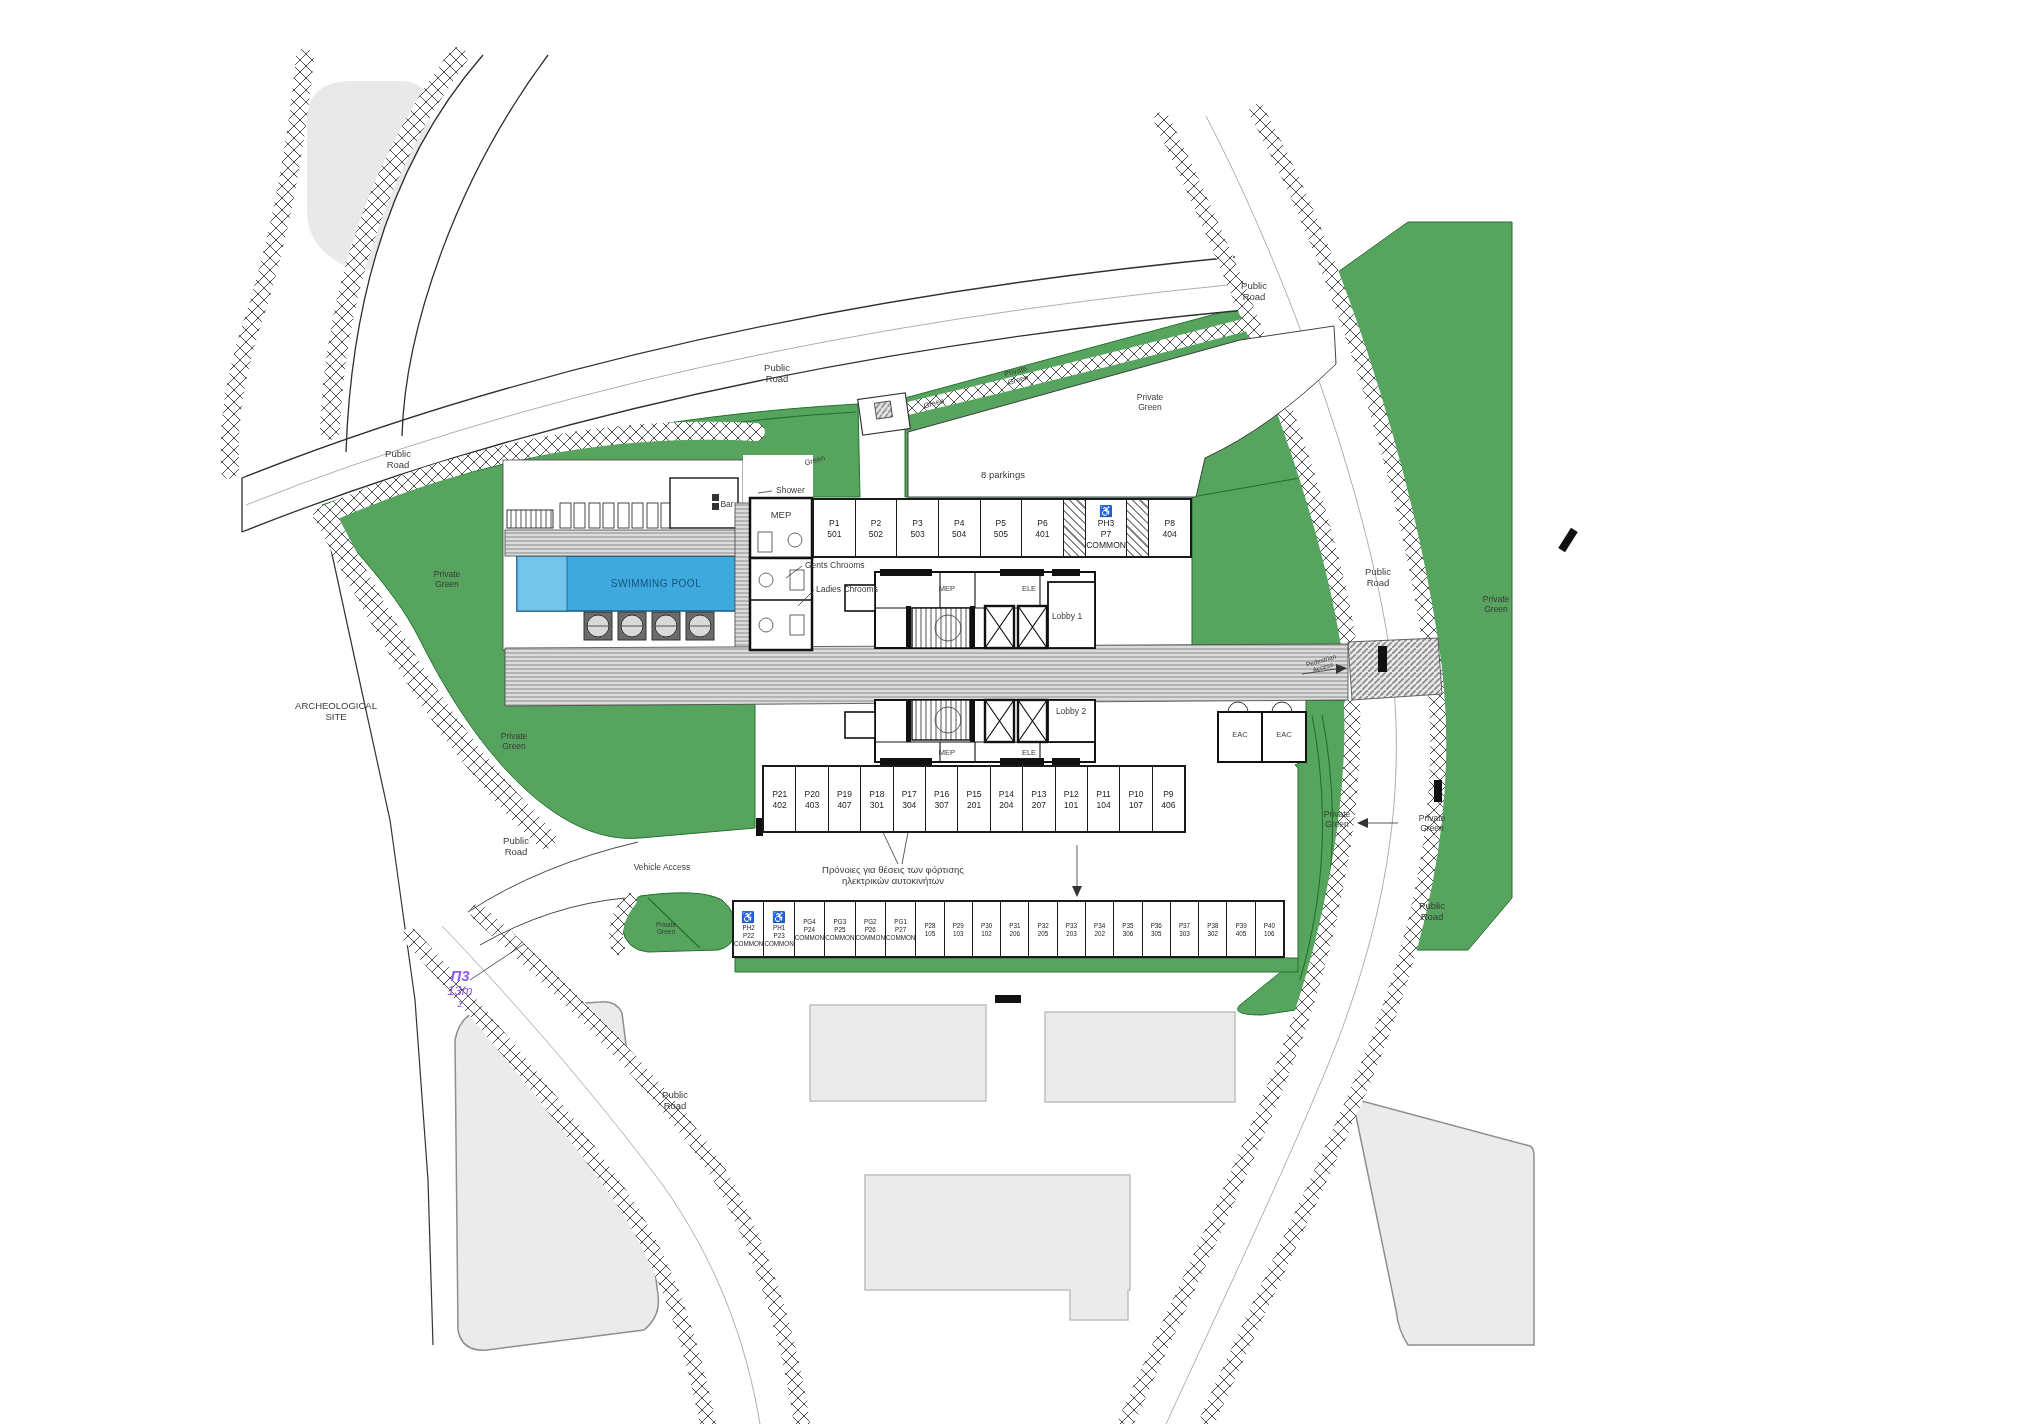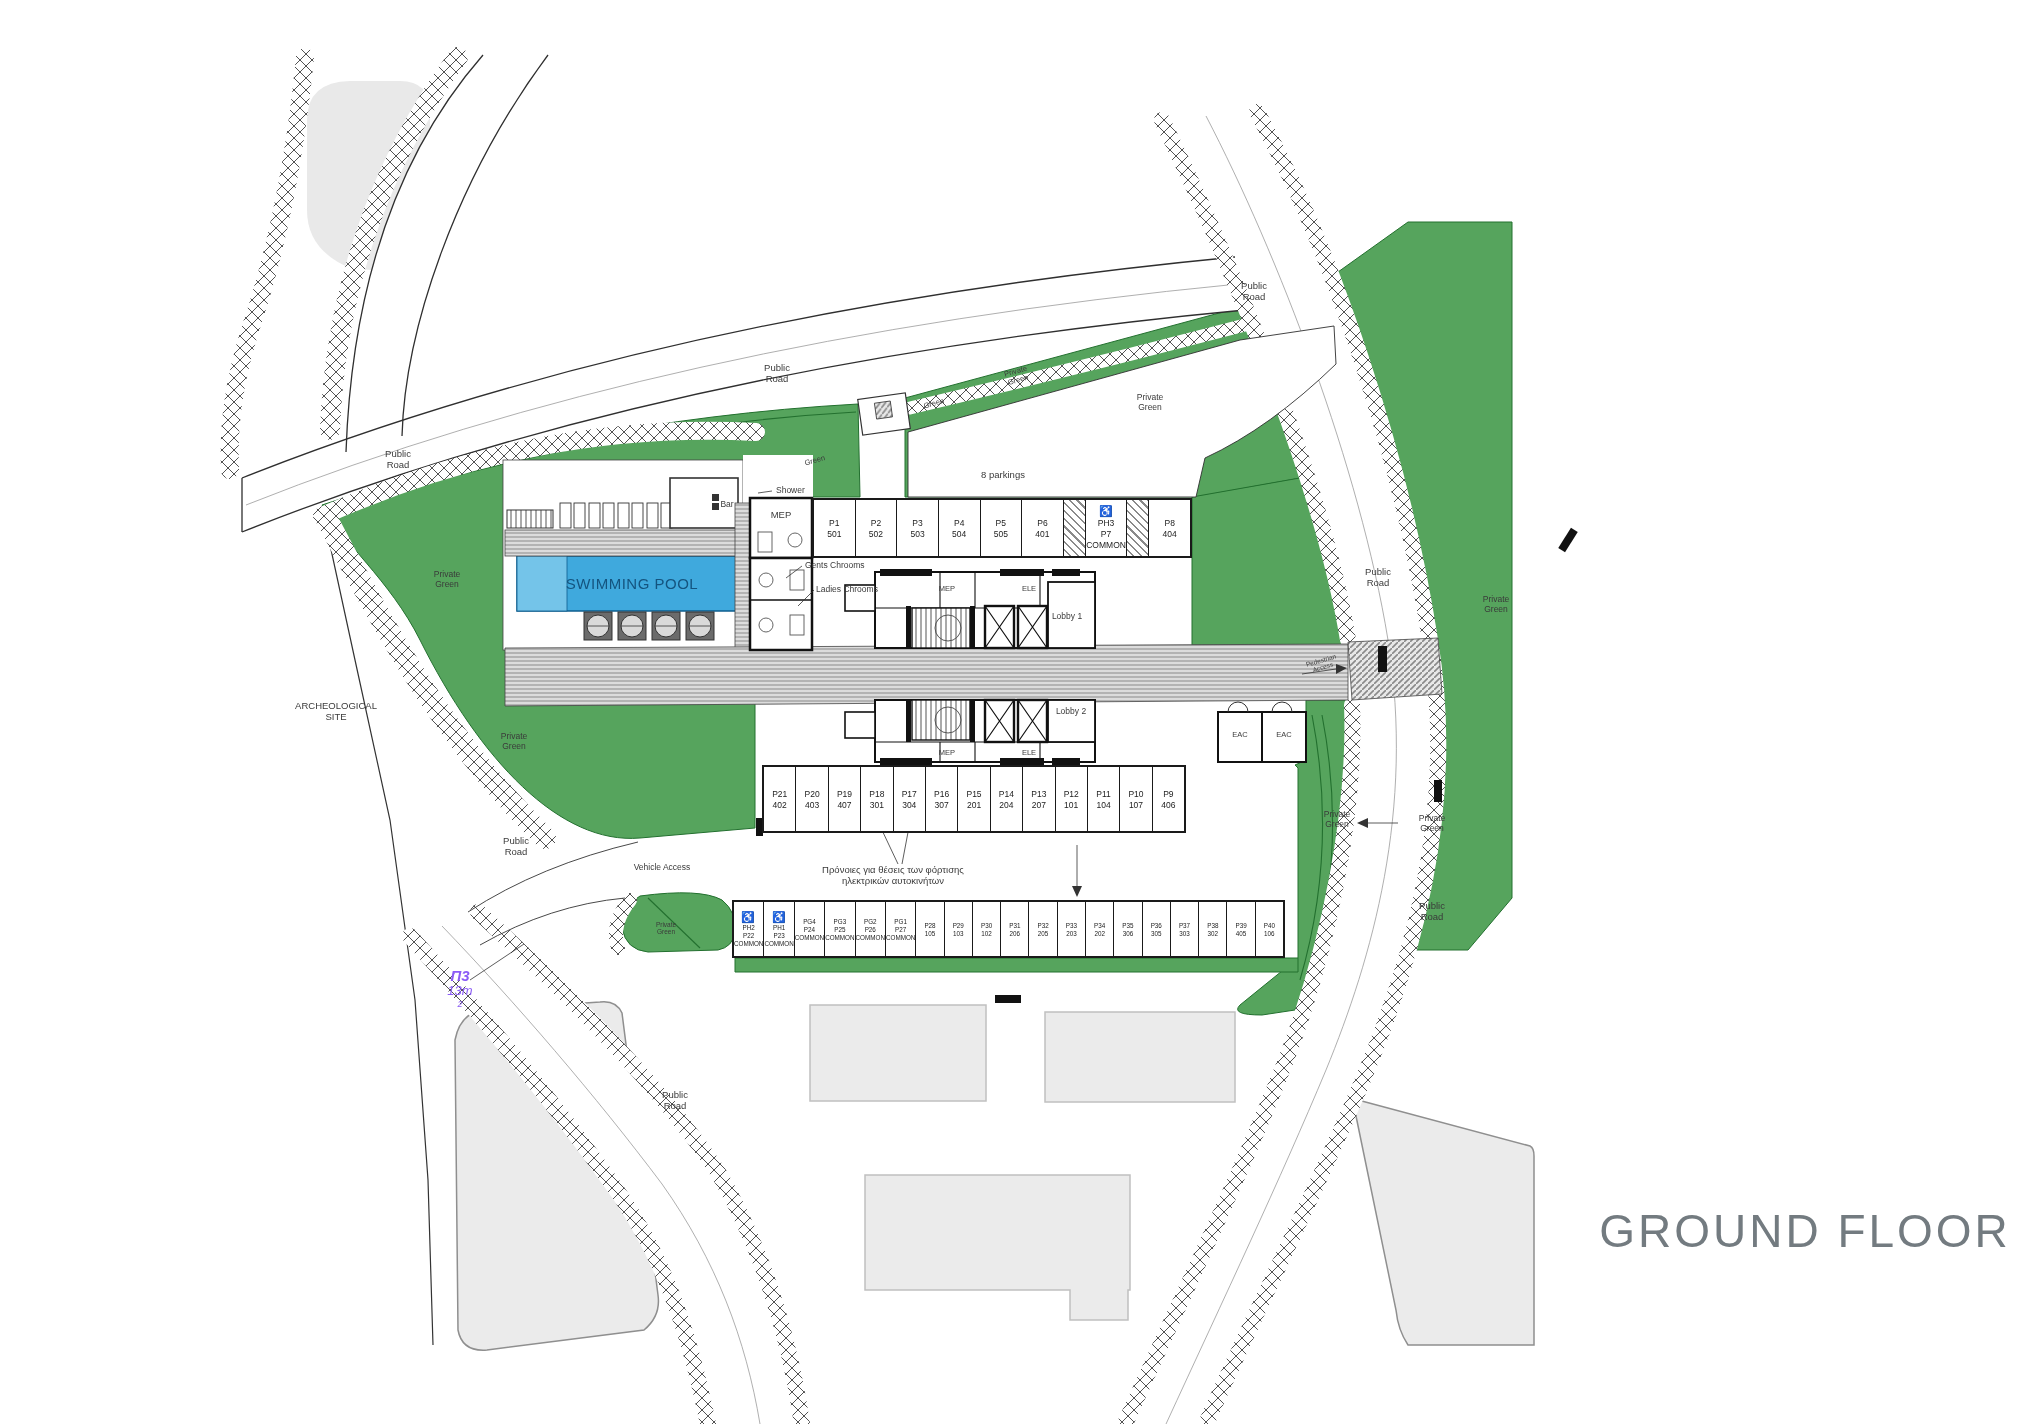--- a/index.html
+++ b/index.html
@@ -7,21 +7,21 @@
         font-family:"Liberation Sans",sans-serif;}
   #gfx{position:absolute;left:0;top:0;}
   .lbl{position:absolute;transform:translate(-50%,-50%);text-align:center;color:#3a3a3a;
        font-size:9.5px;line-height:1.15;white-space:nowrap;}
   .lbl span{display:block;}
   .lbl-left{transform:translate(0,-50%);text-align:left;}
   .sm{font-size:8.5px;}
   .xs{font-size:7.5px;}
   .xxs{font-size:6.5px;}
   .rot{transform:translate(-50%,-50%) rotate(-16deg);}
-  .pool-lbl{color:#14547f;font-size:15px;letter-spacing:.5px;}
+  .pool-lbl{color:#14547f;font-size:10px;letter-spacing:.5px;margin-left:24px;}
   .title{font-size:46px;color:#737b80;letter-spacing:3px;}
   .plot{font-size:15px;font-weight:bold;color:#8b5cf6;font-style:italic;}
   .plot .area{font-size:13px;font-weight:normal;}
   .plot sup{font-size:9px;}
   .prow{position:absolute;display:flex;background:#fff;border:2px solid #1a1a1a;box-sizing:border-box;}
   .pcell{flex:1;border-right:1.2px solid #1a1a1a;display:flex;flex-direction:column;align-items:center;
          justify-content:center;gap:1px;color:#222;text-align:center;box-sizing:border-box;}
   .pcell:last-child{border-right:none;}
   .pcell.hatch{background:repeating-linear-gradient(45deg,#fff 0 4px,#8a8a8a 4px 5.5px);}
   .pcell .hcp{font-size:11px;line-height:1;}
@@ -553,17 +553,14 @@
     </div>
 <div class="lbl pool-lbl" style="left:632px;top:584px;">
       <span>SWIMMING POOL</span>
     </div>
 
 <div class="lbl plot" style="left:460px;top:992px;">
   <span>Π3</span>
   <span class="area"><span>13m</span><sup>2</sup></span>
 </div>
 
-<div class="lbl title" style="left:1805px;top:1231px;">
-      <span>GROUND FLOOR</span>
-    </div>
 
 </div>
 
 </body></html>

